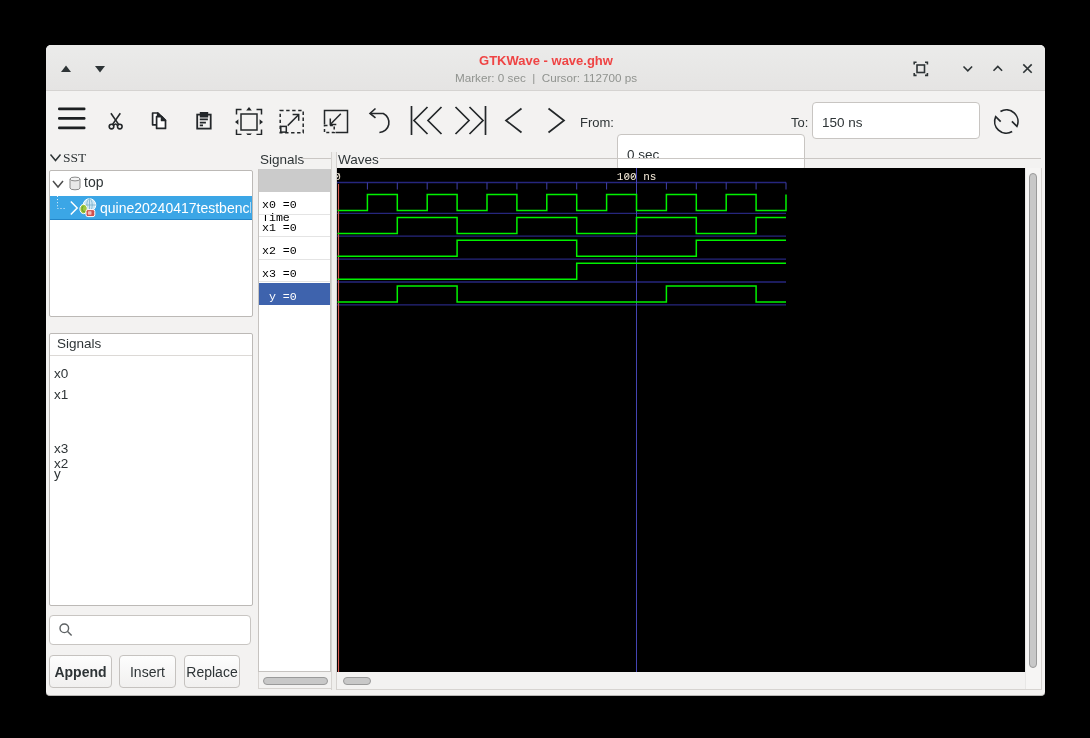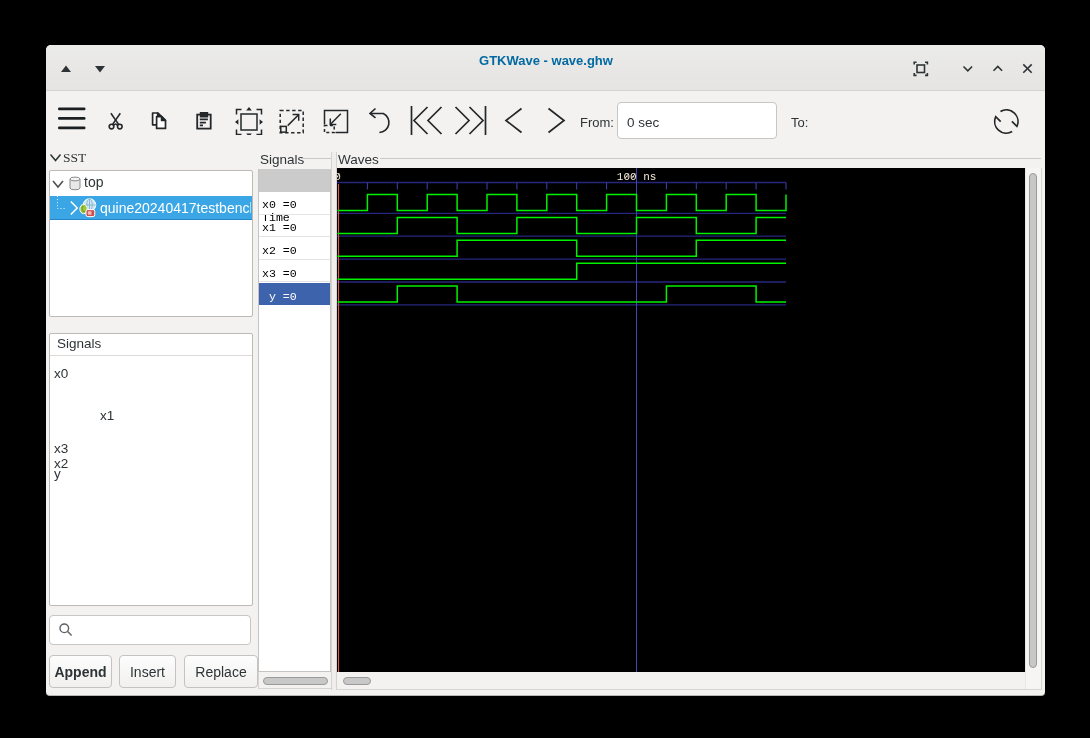--- a/index.html
+++ b/index.html
@@ -6,21 +6,21 @@
   html,body { width:1090px; height:738px; background:#000; overflow:hidden; }
   #stage { position:absolute; left:0; top:0; width:1090px; height:738px; background:#000;
            font-family:"Liberation Sans", sans-serif; }
   .abs { position:absolute; }
   #win { position:absolute; left:45.7px; top:45px; width:999.6px; height:650.5px;
          background:#f3f2f1; border-radius:5px 5px 4px 4px; border-bottom:1px solid #b9b7b5; }
   #titlebar { position:absolute; left:45.7px; top:45px; width:999.6px; height:46px;
               background:linear-gradient(#ebebea,#e5e4e3); border-bottom:1px solid #d5d3d1;
               border-radius:5px 5px 0 0; }
   #title { position:absolute; left:46px; top:52.5px; width:1000px; text-align:center;
-           font-size:13px; font-weight:bold; color:#0369a1; }
+           font-size:13px; font-weight:bold; color:#ef4444; }
   #subtitle { position:absolute; left:46px; top:71px; width:1000px; text-align:center;
               font-size:11.7px; color:#90938f; }
   .tlabel { position:absolute; font-size:13px; color:#2e3436; }
   .entry { position:absolute; top:102px; height:37px; background:#fff; border:1px solid #c8c5c2;
            border-radius:4px; font-size:13.5px; color:#2e3436; line-height:39px; padding-left:9px; }
   .panelbox { position:absolute; background:#fff; border:1px solid #bcb9b6; border-radius:2px; }
   .frametitle { position:absolute; font-size:13.5px; color:#2e3436; }
   .frameline { position:absolute; height:1px; background:#cac7c4; }
   .btn { position:absolute; top:655px; height:33px; background:linear-gradient(#fdfdfd,#f1f0ef);
          border:1px solid #c5c2bf; border-radius:4px; font-size:14px; color:#2e3436;
@@ -30,20 +30,21 @@
   .sigrow { position:absolute; left:54px; font-size:13.5px; color:#2e3436; }
   .sb-thumb { position:absolute; background:#c8c8c8; border:1px solid #9a9a9a; border-radius:5px; }
   svg { display:block; }
 </style>
 </head>
 <body>
 <div id="stage">
  <div id="win"></div>
  <div id="titlebar"></div>
  <div id="title">GTKWave - wave.ghw</div>
+ <div id="subtitle">Marker: 0 sec&nbsp;&nbsp;|&nbsp;&nbsp;Cursor: 112700 ps</div>
 
  <svg class="abs" style="left:60px;top:63px" width="50" height="12" viewBox="0 0 50 12">
    <path d="M1 9 L11 9 L6 2.5 Z" fill="#2e3436"></path>
    <path d="M35 3 L45 3 L40 9.5 Z" fill="#2e3436"></path>
  </svg>
 
  <svg class="abs" style="left:912px;top:60px" width="122" height="18" viewBox="0 0 122 18">
    <g stroke="#2e3436" stroke-width="1.6" fill="none">
      <rect x="5" y="5" width="7.5" height="7.5"></rect>
      <path d="M2.2 4.6 L2.2 2.2 L4.6 2.2"></path>
@@ -149,22 +150,23 @@
  </svg>
 
  <svg class="abs" style="left:503px;top:107px" width="22" height="27" viewBox="0 0 22 27">
    <path d="M18.5 1.5 L3 13.5 L18.5 25.5" stroke="#232729" stroke-width="1.7" fill="none"></path>
  </svg>
 
  <svg class="abs" style="left:545px;top:107px" width="22" height="27" viewBox="0 0 22 27">
    <path d="M3.5 1.5 L19 13.5 L3.5 25.5" stroke="#232729" stroke-width="1.7" fill="none"></path>
  </svg>
  <div class="tlabel" style="left:580px;top:115px;">From:</div>
- <div class="entry" style="left:617px;width:160px;">0 sec</div>
+ <div class="entry" style="left:617px;width:188px;margin-top:32px;">0 sec</div>
  <div class="tlabel" style="left:791px;top:115px;">To:</div>
+ <div class="entry" style="left:812px;width:168px;">150 ns</div>
 
  <svg class="abs" style="left:993px;top:107px" width="28" height="28" viewBox="0 0 28 28">
    <g stroke="#23272a" stroke-width="1.7" fill="none">
      <path d="M7.45 4.4 A 11.7 11.7 0 0 1 23.9 19.4 L18.9 14.4"></path>
      <path d="M19.15 24.6 A 11.7 11.7 0 0 1 2.7 9.6 L7.7 14.6"></path>
    </g>
  </svg>
 
  <svg class="abs" style="left:49px;top:152px" width="13" height="11" viewBox="0 0 13 11">
    <path d="M1.5 2.5 L6.5 8.5 L11.5 2.5" stroke="#2e3436" stroke-width="1.5" fill="none"></path>
@@ -194,33 +196,33 @@
    <path d="M33.4 10.2 A 3.1 3.1 0 0 0 35 15.9" stroke="#6fa32c" stroke-width="1.1" fill="none"></path>
    <rect x="36" y="13.6" width="8.8" height="7" rx="1.8" fill="#d0504d" stroke="#fff" stroke-width="1"></rect>
    <rect x="37.9" y="15.3" width="3.6" height="3.4" rx="0.6" fill="#f3b8b6"></rect>
  </svg>
  <div class="tlabel" style="left:100px;top:199.5px;font-size:14px;color:#fff;width:151px;overflow:hidden;white-space:nowrap;">quine20240417testbench</div>
 
  <div class="panelbox" style="left:49px;top:333px;width:204px;height:273px;"></div>
  <div class="frametitle" style="left:57px;top:336px;">Signals</div>
  <div class="abs" style="left:50px;top:355px;width:202px;height:1px;background:#dcd9d6;"></div>
  <div class="sigrow" style="top:365.5px;">x0</div>
- <div class="sigrow" style="top:408px;margin-left:46px;">x1</div>
+ <div class="sigrow" style="top:387px;">x1</div>
  <div class="sigrow" style="top:415.5px;margin-top:40px;">x2</div>
  <div class="sigrow" style="top:440.5px;">x3</div>
  <div class="sigrow" style="top:465.5px;">y</div>
 
  <div class="panelbox" style="left:49px;top:615px;width:202px;height:30px;border-color:#c8c5c2;border-radius:4px;"></div>
  <svg class="abs" style="left:58px;top:622px" width="16" height="16" viewBox="0 0 16 16">
    <circle cx="6.3" cy="6.3" r="4.3" stroke="#5d6163" stroke-width="1.4" fill="none"></circle>
    <path d="M9.6 9.6 L13.6 13.6" stroke="#5d6163" stroke-width="1.4"></path>
  </svg>
  <div class="btn" style="left:49px;width:63px;font-weight:bold;">Append</div>
  <div class="btn" style="left:119px;width:57px;">Insert</div>
- <div class="btn" style="left:184px;width:74px;">Replace</div>
+ <div class="btn" style="left:184px;width:56px;">Replace</div>
 
  <div class="frametitle" style="left:260px;top:152px;">Signals</div>
  <div class="frameline" style="left:301px;top:158px;width:30px;"></div>
  <div class="abs" style="left:258px;top:169px;width:73px;height:503px;background:#fff;border:1px solid #c6c3c0;border-top-color:#d0cdc9;"></div>
  <div class="abs" style="left:259px;top:169px;width:71px;height:23px;background:#cbcbcb;"></div>
  <div class="wname" style="top:175px;margin-top:36px;">Time</div>
  <div class="abs" style="left:259px;top:214px;width:71px;height:1px;background:#e4e4e4;"></div>
  <div class="abs" style="left:259px;top:236px;width:71px;height:1px;background:#e4e4e4;"></div>
  <div class="abs" style="left:259px;top:259px;width:71px;height:1px;background:#e4e4e4;"></div>
  <div class="abs" style="left:259px;top:281px;width:71px;height:1px;background:#e4e4e4;"></div>

